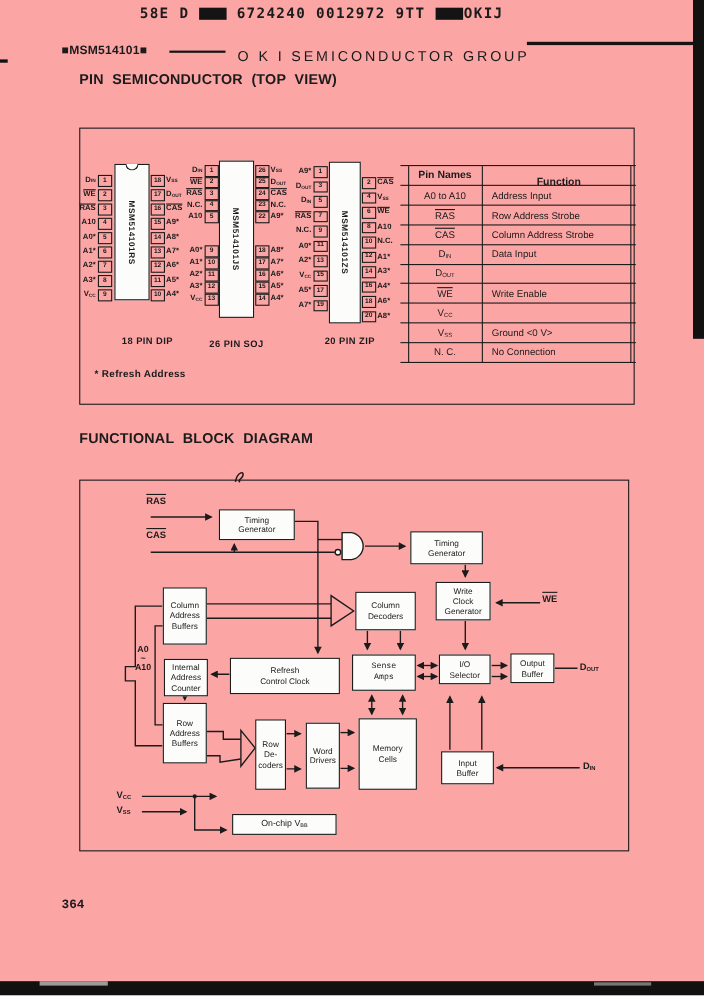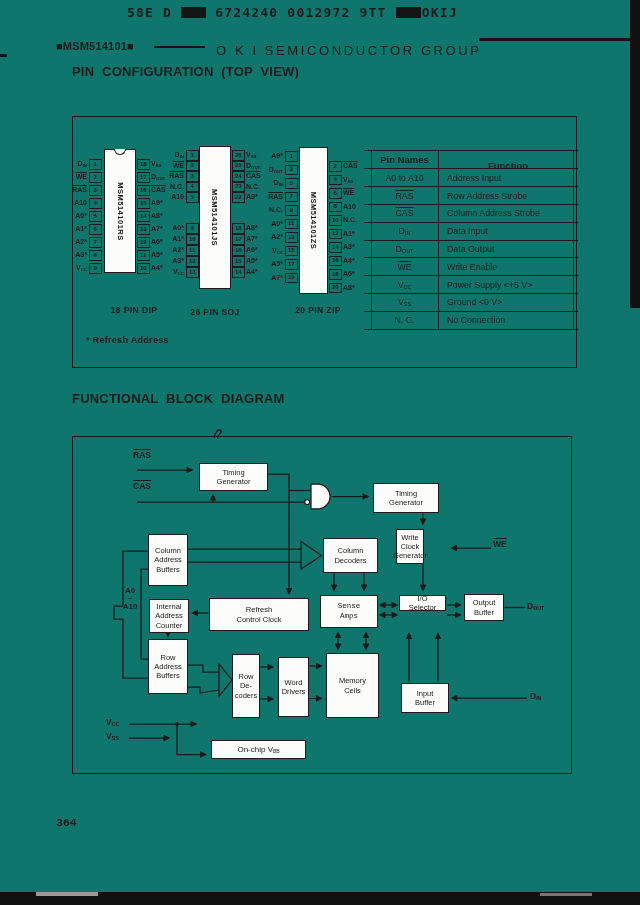--- a/index.html
+++ b/index.html
@@ -1,16 +1,16 @@
 <!DOCTYPE html>
 <html><head>
 <meta charset="utf-8">
 <style>
   html,body{margin:0;padding:0;background:#e8e8e6;}
-  .page{position:relative;width:640px;height:905px;background:#0f766e;overflow:hidden;
+  .page{position:relative;width:640px;height:905px;background:#fca5a5;overflow:hidden;
         font-family:"Liberation Sans",sans-serif;color:#1b1b1b;}
   
   .code-line{position:absolute;left:127px;top:5px;display:flex;align-items:center;
              font-family:"DejaVu Sans Mono",monospace;font-weight:bold;font-size:13px;letter-spacing:1.2px;}
   .code-block{display:inline-block;width:25px;height:11px;background:#141414;}
   .cb1{margin:0 9px;}
   .cb2{margin-left:9px;margin-right:1px;}
   .badge{position:absolute;left:56px;top:40px;font-size:11px;font-weight:bold;letter-spacing:.2px;}
   .rule-short{position:absolute;left:154px;top:46px;width:51px;height:2.2px;background:#141414;}
   .rule-long{position:absolute;left:479px;top:38px;width:154px;height:2.6px;background:#141414;}
@@ -73,21 +73,21 @@
     <span>6724240 0012972 9TT</span>
     <span class="code-block cb2"></span>
     <span>OKIJ</span>
   </div>
 
   <div class="badge">■MSM514101■</div>
   <div class="rule-short"></div>
   <div class="grp">O K I SEMICONDUCTOR GROUP</div>
   <div class="rule-long"></div>
 
-  <div class="h1" style="left:72px;top:64px;">PIN CONFIGURATION (TOP VIEW)</div>
+  <div class="h1" style="left:72px;top:64px;">PIN SEMICONDUCTOR (TOP VIEW)</div>
 
   <div class="pinbox">
     <div class="pkg">
         <div class="chip-body" style="left: 31px; top: 32px; width: 32px; height: 124px;">
           <span class="chip-name">MSM514101RS</span>
         </div>
         <div class="notch" style="left: 41px; top: 32px;"></div>
         <div class="pin-sq" style="left: 16px; top: 42px;">1</div>
         <div class="pin-lb l" style="left: -30px; top: 42px;"><span><span>D</span><span class="sub">IN</span></span></div>
         <div class="pin-sq" style="left: 16px; top: 55px;">2</div>
@@ -247,33 +247,31 @@
           <div class="trow">
             <div class="tname">
               <span><span>D</span><span class="sub">IN</span></span>
             </div>
             <div class="tfunc">Data Input</div>
           </div>
           <div class="trow">
             <div class="tname">
               <span><span>D</span><span class="sub">OUT</span></span>
             </div>
-            <div class="tfunc">Data Output</div>
           </div>
           <div class="trow">
             <div class="tname">
               <span><span class="ov">WE</span></span>
             </div>
             <div class="tfunc">Write Enable</div>
           </div>
           <div class="trow">
             <div class="tname">
               <span><span>V</span><span class="sub">CC</span></span>
             </div>
-            <div class="tfunc">Power Supply &lt;+5 V&gt;</div>
           </div>
           <div class="trow">
             <div class="tname">
               <span><span>V</span><span class="sub">SS</span></span>
             </div>
             <div class="tfunc">Ground &lt;0 V&gt;</div>
           </div>
           <div class="trow">
             <div class="tname">
               <span><span>N. C.</span></span>
@@ -360,36 +358,36 @@
         <path d="M56,301 H96" marker-end="url(#ah)"></path>
         <path d="M104,287 V317.5 H132.5" marker-end="url(#ah)"></path>
         <circle cx="104" cy="287" r="1.9" fill="#1b1b1b" stroke="none"></circle>
       </g>
     </svg>
 
     <div class="dbox" style="left:126px;top:26px;width:69px;height:28px;">Timing
 Generator</div>
     <div class="dbox" style="left:300px;top:46px;width:66px;height:30px;">Timing
 Generator</div>
-    <div class="dbox" style="left:323px;top:92px;width:28px;height:35px;">Write
+    <div class="dbox" style="left:323px;top:92px;width:50px;height:35px;">Write
 Clock
 Generator</div>
     <div class="dbox" style="left:75px;top:97px;width:40px;height:52px;">Column
 Address
 Buffers</div>
     <div class="dbox" style="left:250px;top:101px;width:55px;height:35px;">Column
 Decoders</div>
     <div class="dbox" style="left:76px;top:162px;width:40px;height:34px;">Internal
 Address
 Counter</div>
     <div class="dbox" style="left:136px;top:161px;width:100px;height:33px;">Refresh
 Control Clock</div>
     <div class="dbox" style="left:247px;top:158px;width:58px;height:33px;font-family:Liberation Mono, monospace;">Sense
 Amps</div>
-    <div class="dbox" style="left:326px;top:158px;width:47px;height:16px;">I/O
+    <div class="dbox" style="left:326px;top:158px;width:47px;height:27px;">I/O
 Selector</div>
     <div class="dbox" style="left:391px;top:157px;width:40px;height:27px;">Output
 Buffer</div>
     <div class="dbox" style="left:75px;top:202px;width:40px;height:55px;">Row
 Address
 Buffers</div>
     <div class="dbox" style="left:159px;top:217px;width:28px;height:64px;">Row
 De-
 coders</div>
     <div class="dbox" style="left:205px;top:220px;width:31px;height:60px;">Word

